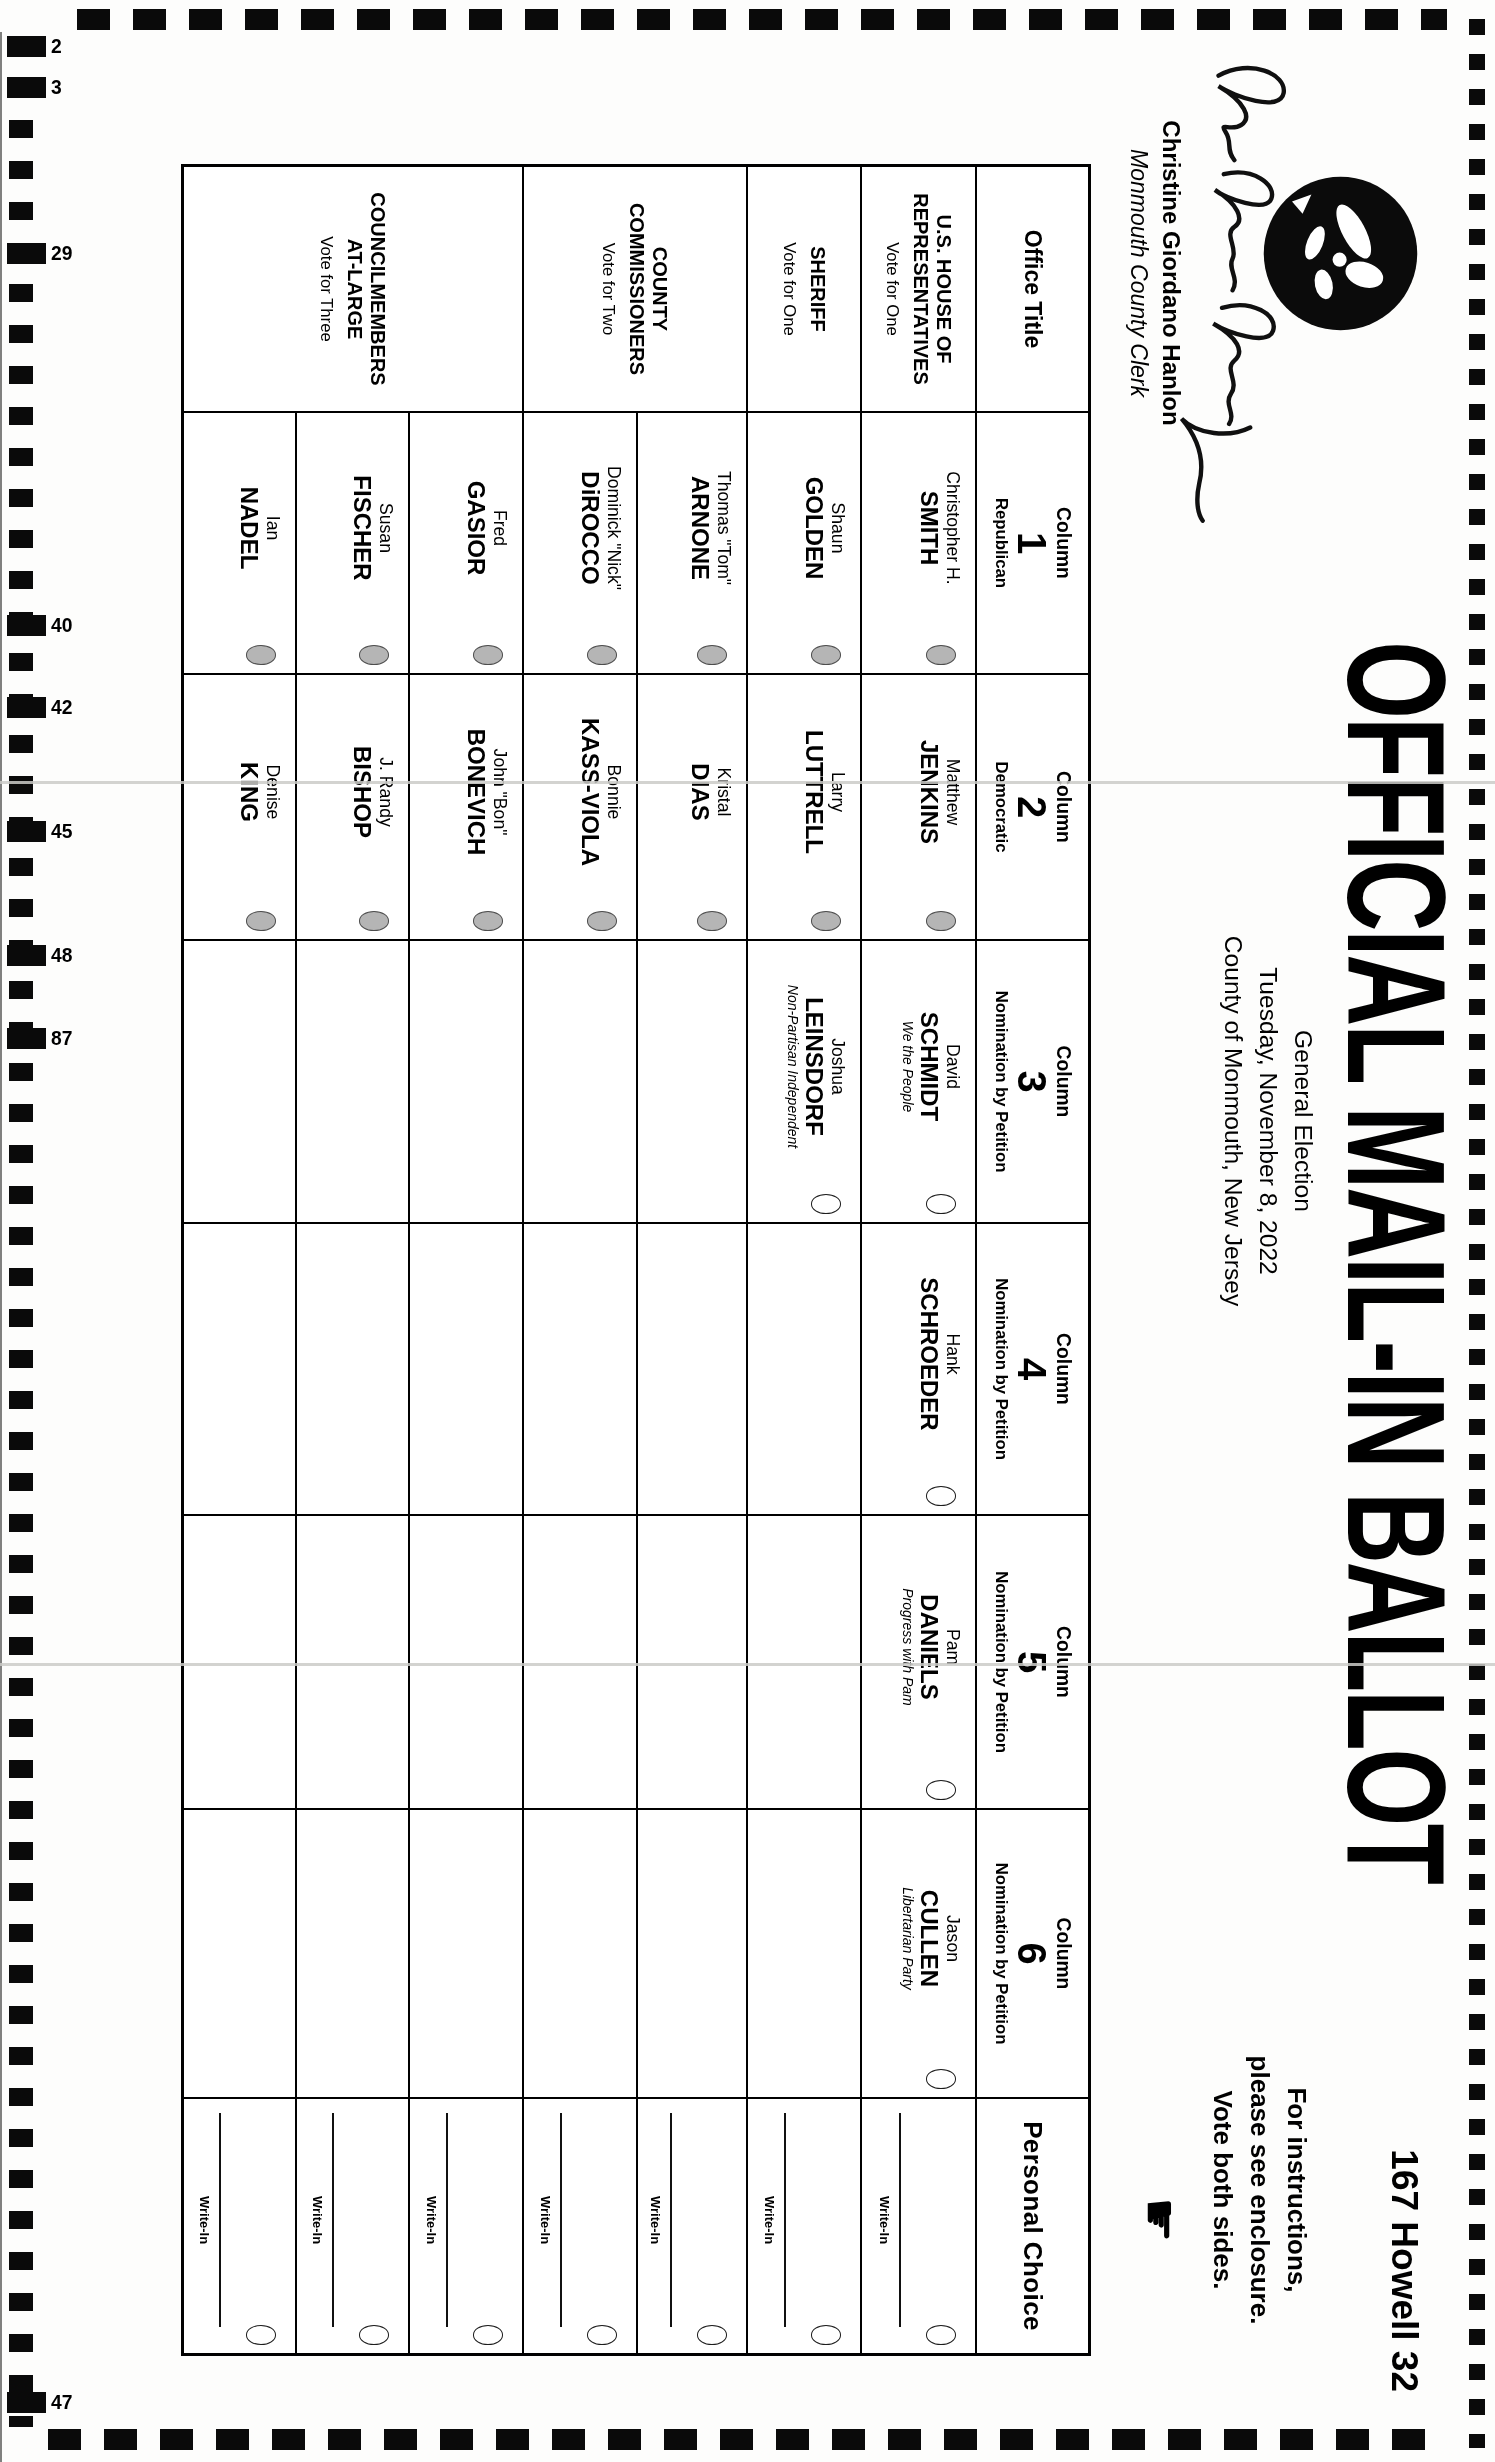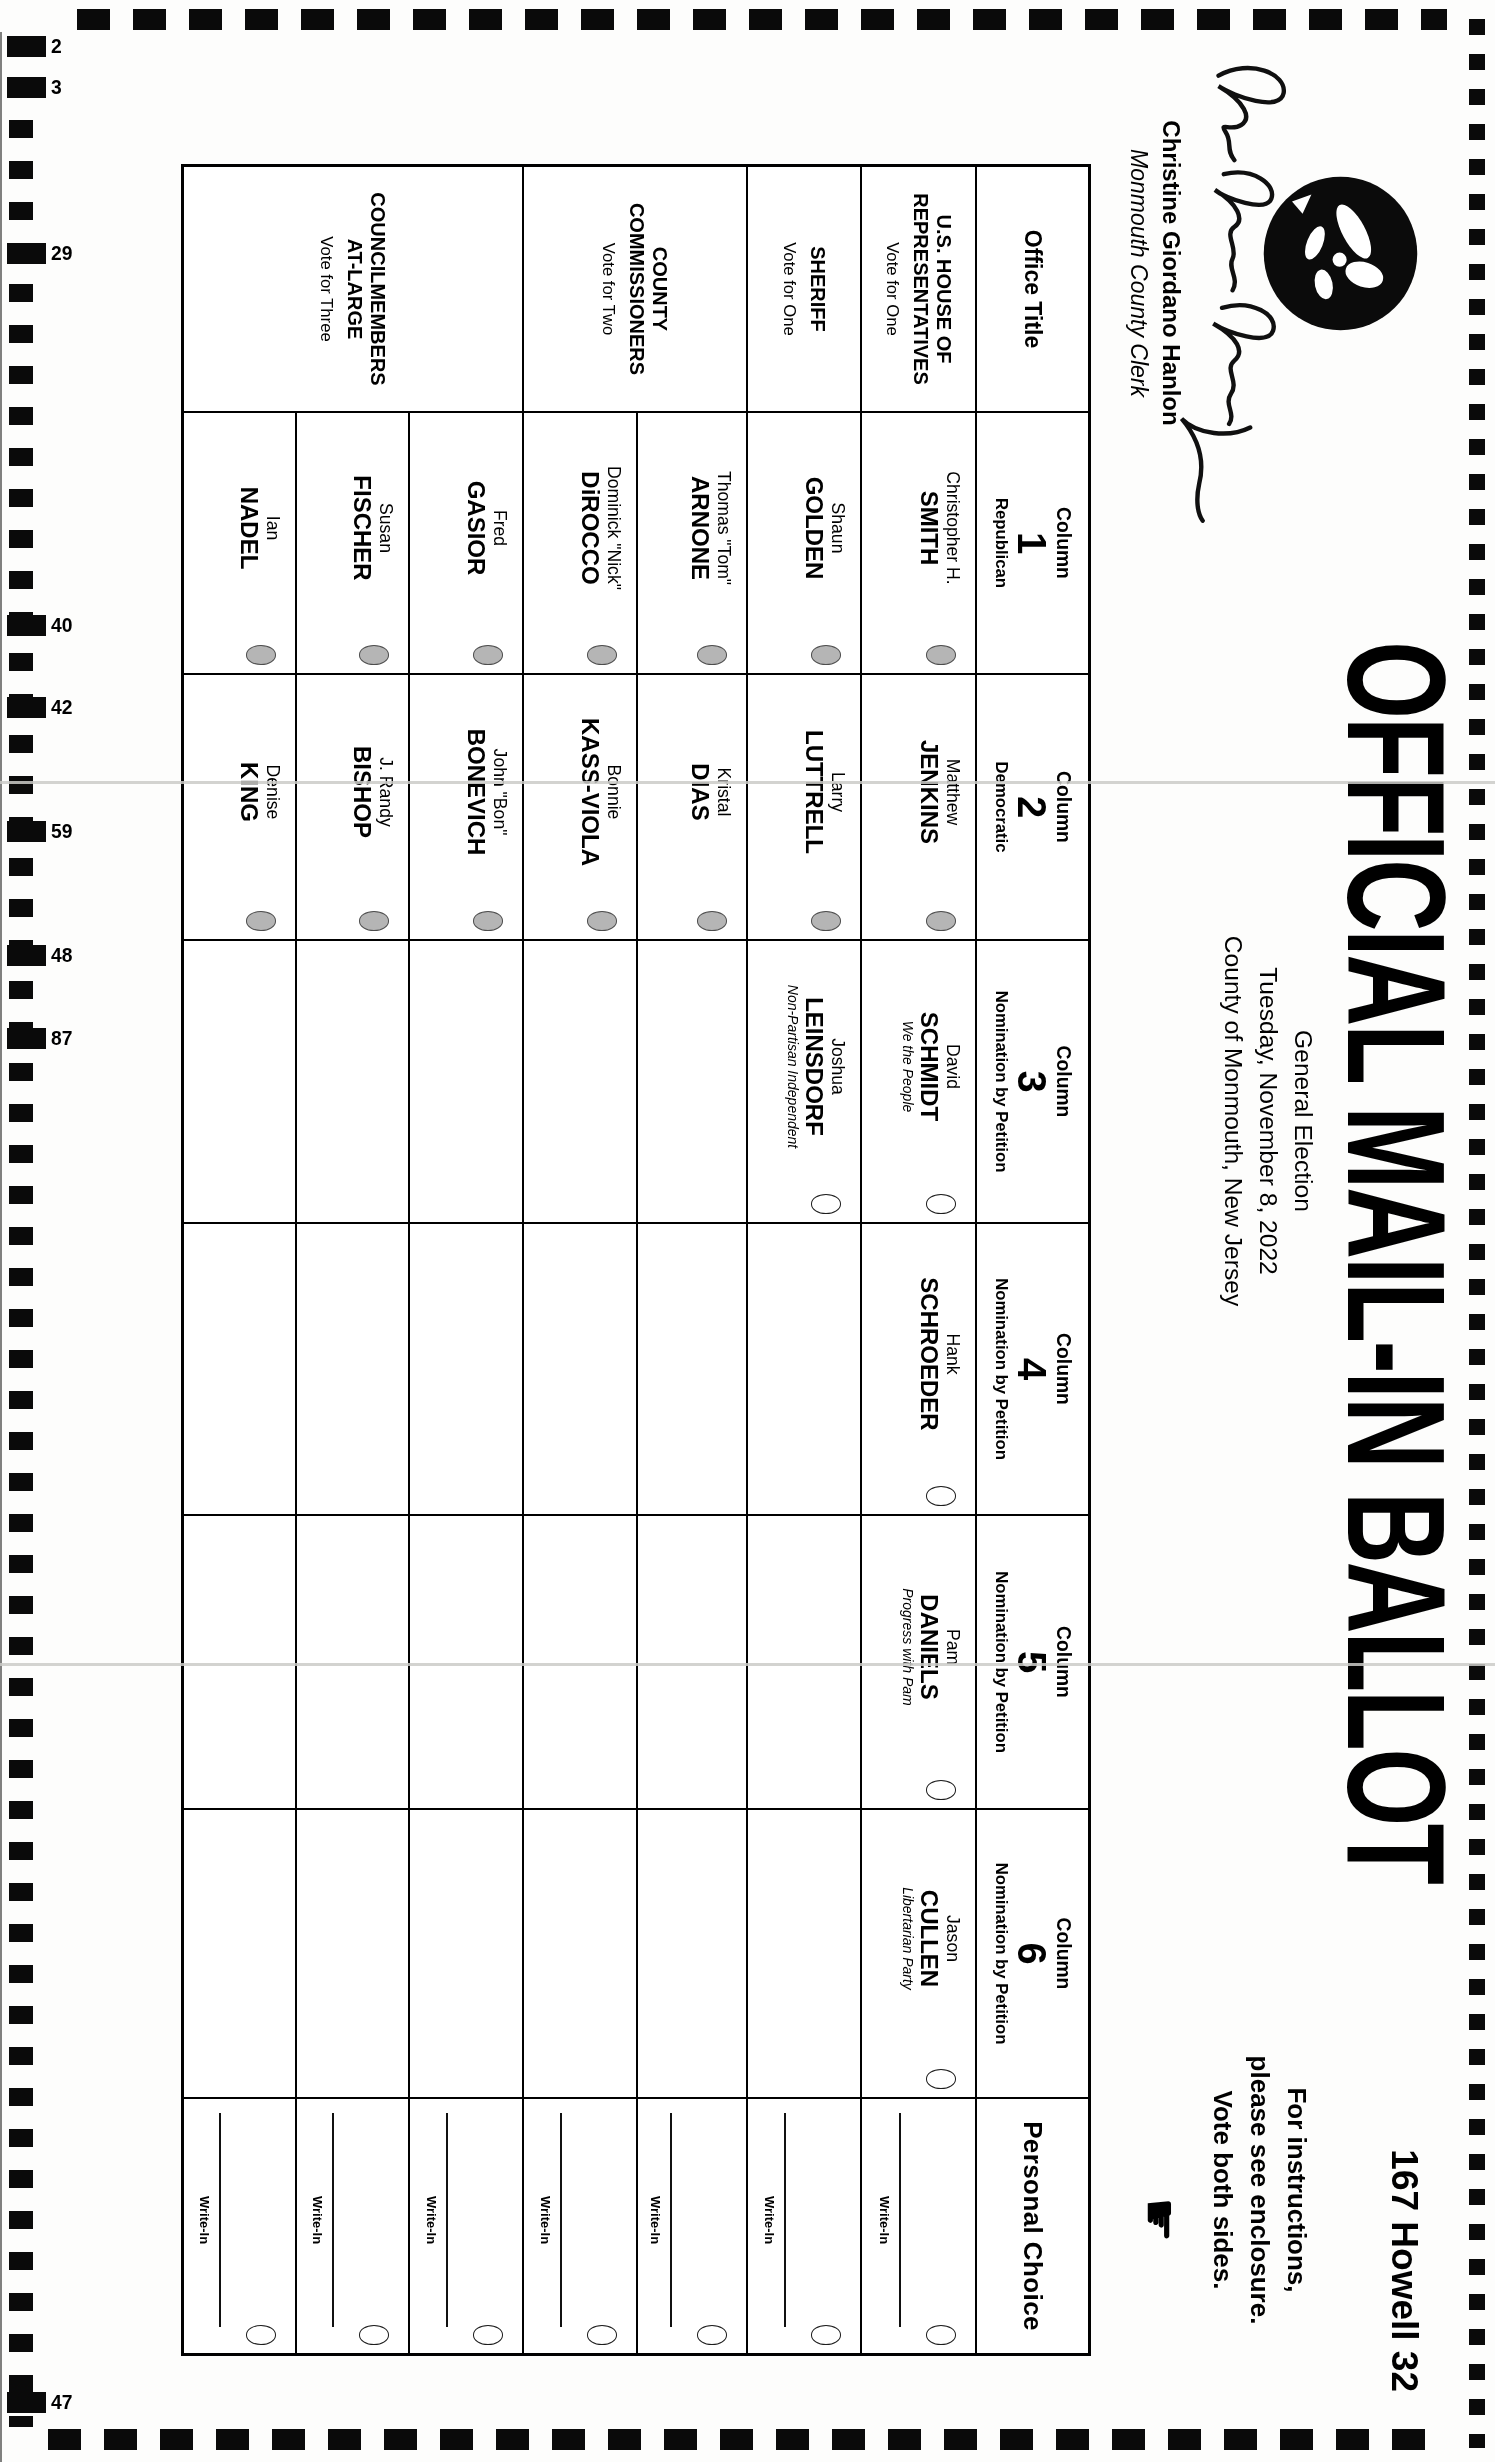--- a/index.html
+++ b/index.html
@@ -85,21 +85,21 @@
       <div class="numbered-label" style="top: 36px;">2</div>
       <div class="numbered-mark" style="top: 77px;"></div>
       <div class="numbered-label" style="top: 77px;">3</div>
       <div class="numbered-mark" style="top: 243px;"></div>
       <div class="numbered-label" style="top: 243px;">29</div>
       <div class="numbered-mark" style="top: 615px;"></div>
       <div class="numbered-label" style="top: 615px;">40</div>
       <div class="numbered-mark" style="top: 697px;"></div>
       <div class="numbered-label" style="top: 697px;">42</div>
       <div class="numbered-mark" style="top: 821px;"></div>
-      <div class="numbered-label" style="top: 821px;">59</div>
+      <div class="numbered-label" style="top: 821px;">45</div>
       <div class="numbered-mark" style="top: 945px;"></div>
       <div class="numbered-label" style="top: 945px;">48</div>
       <div class="numbered-mark" style="top: 1028px;"></div>
       <div class="numbered-label" style="top: 1028px;">87</div>
       <div class="numbered-mark" style="top: 2392px;"></div>
       <div class="numbered-label" style="top: 2392px;">47</div>
     </div>
 
   <div id="rot">
 

